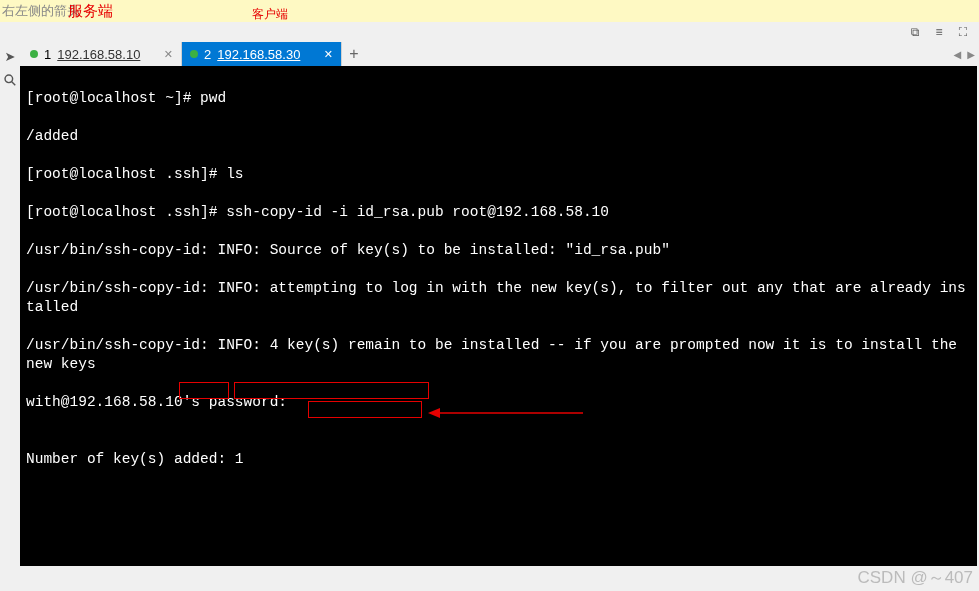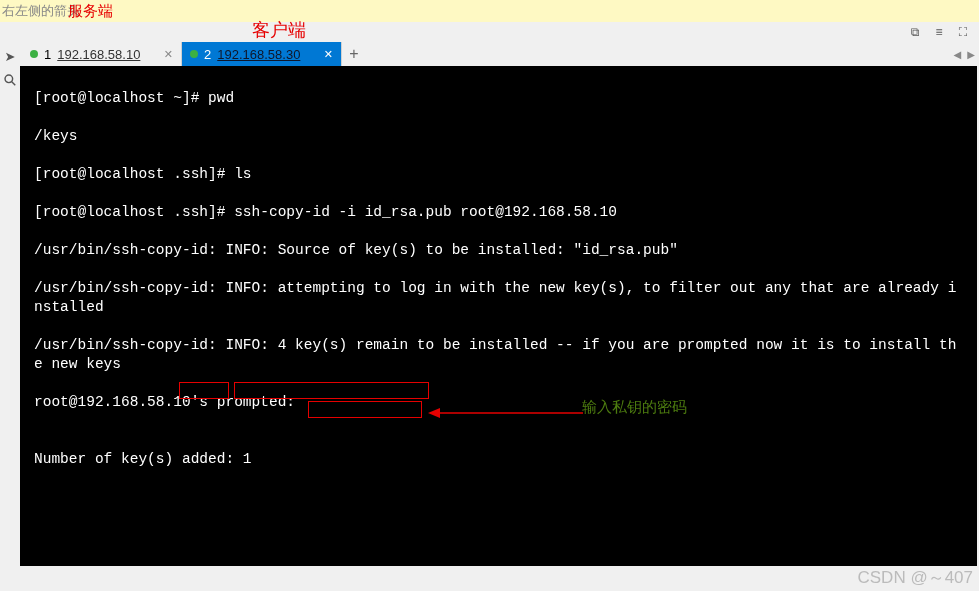--- a/index.html
+++ b/index.html
@@ -28,23 +28,23 @@
       position: absolute;
       left: 68px;
       top: 2px;
       color: #e60000;
       font-size: 15px;
       font-weight: normal;
     }
     .red-label-2 {
       position: absolute;
       left: 252px;
-      top: 18px;
+      top: 6px;
       color: #e60000;
-      font-size: 18px;
+      font-size: 12px;
       font-weight: normal;
     }
     .toolbar-row {
       height: 20px;
       background: #f0f0f0;
       display: flex;
       align-items: center;
       justify-content: flex-end;
       padding-right: 8px;
       gap: 8px;
@@ -95,21 +95,21 @@
       font-size: 13px;
       gap: 6px;
       border-right: 1px solid #d0d0d0;
       background: #f0f0f0;
       min-width: 160px;
     }
     .tab.active {
       background: #0078d4;
       color: #fff;
     }
-    .tab.active .tab-label { color: #0f172a; text-decoration: underline; }
+    .tab.active .tab-label { color: #ffffff; text-decoration: underline; }
     .tab-dot {
       width: 8px;
       height: 8px;
       border-radius: 50%;
       background: #3cb043;
       flex-shrink: 0;
     }
     .tab-label {
       color: #333;
       text-decoration: underline;
@@ -145,21 +145,21 @@
       position: absolute;
       left: 20px;
       top: 66px;
       right: 2px;
       bottom: 25px;
       background: #000;
       color: #fff;
       font-family: "Consolas", "Courier New", monospace;
       font-size: 14.5px;
       line-height: 19px;
-      padding: 4px 14px;
+      padding: 4px 6px;
       white-space: pre;
       overflow: hidden;
     }
     .term-line { white-space: pre-wrap; word-break: break-all; }
     .red-box1 {
       position: absolute;
       border: 1px solid #e60000;
       left: 179px;
       top: 382px;
       width: 50px;
@@ -187,21 +187,21 @@
     .annotation-arrow {
       position: absolute;
       left: 428px;
       top: 407px;
       pointer-events: none;
     }
     .annotation-text {
       position: absolute;
       left: 582px;
       top: 398px;
-      color: #4d7c0f;
+      color: #000000;
       font-size: 15px;
       font-family: "Microsoft YaHei", Arial, sans-serif;
     }
     .watermark {
       position: absolute;
       right: 6px;
       bottom: 2px;
       font-size: 17px;
       color: #bbb;
       font-family: Arial, sans-serif;
@@ -247,27 +247,27 @@
   <span class="left-icon">
     <svg width="14" height="14" viewBox="0 0 24 24" fill="none" stroke="#555" stroke-width="2.5">
         <circle cx="10" cy="10" r="6.5"></circle>
         <line x1="15" y1="15" x2="21" y2="21"></line>
       </svg>
   </span>
 </div>
 
 <div class="terminal">
 <div class="term-line">[root@localhost ~]# pwd</div>
-<div class="term-line">/keys</div>
+<div class="term-line">/added</div>
 <div class="term-line">[root@localhost .ssh]# ls</div>
 <div class="term-line">[root@localhost .ssh]# ssh-copy-id -i id_rsa.pub root@192.168.58.10</div>
 <div class="term-line">/usr/bin/ssh-copy-id: INFO: Source of key(s) to be installed: "id_rsa.pub"</div>
 <div class="term-line">/usr/bin/ssh-copy-id: INFO: attempting to log in with the new key(s), to filter out any that are already installed</div>
 <div class="term-line">/usr/bin/ssh-copy-id: INFO: 4 key(s) remain to be installed -- if you are prompted now it is to install the new keys</div>
-<div class="term-line">root@192.168.58.10's prompted:</div>
+<div class="term-line">with@192.168.58.10's password:</div>
 <div class="term-line"></div>
 <div class="term-line">Number of key(s) added: 1</div>
 <div class="term-line"></div>
 
 
 <div class="term-line"></div>
 
 
 
 

